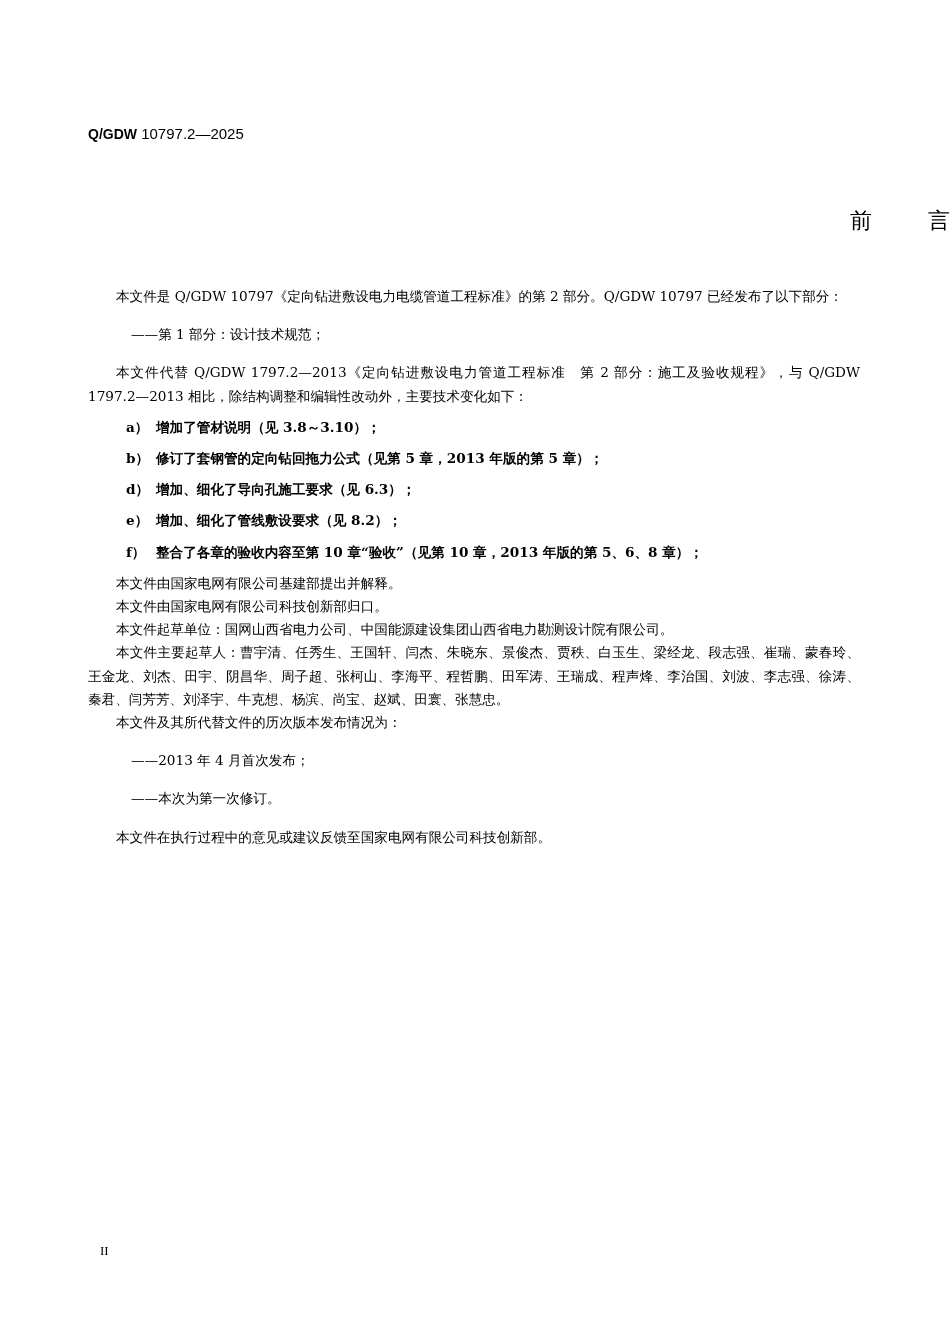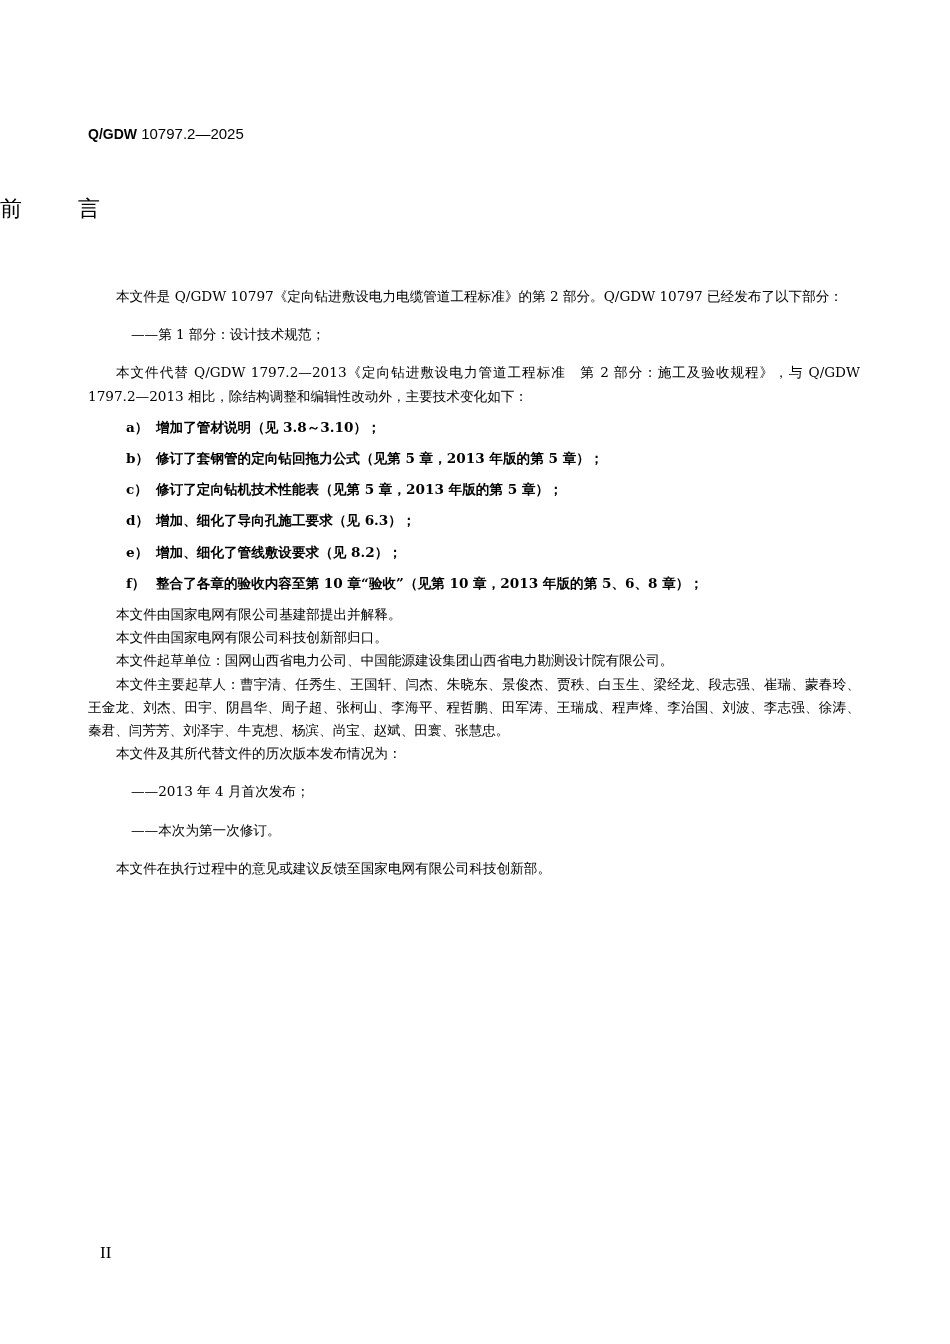--- a/index.html
+++ b/index.html
@@ -8,35 +8,35 @@
       font-family: "DejaVu Serif", "Liberation Serif", serif;
       color: #000;
     }
     .doc-code {
       position: absolute; left: 88px; top: 124px;
       font-size: 15px; line-height: 20px;
     }
     .doc-code .q { font-family: Liberation Sans, sans-serif; font-weight: bold; font-size: 14px; }
     .doc-code .num { font-family: "Liberation Sans", sans-serif; text-align: center; }
     .title {
-      position: absolute; left: 0; width: 100%; top: 194px; text-align: left;
+      position: absolute; left: 0; width: 100%; top: 206px; text-align: right;
       font-family: "DejaVu Sans", sans-serif; font-size: 22px; letter-spacing: 0;
     }
     .title span { display: inline-block; }
     .title .gap { width: 56px; }
     .body {
       position: absolute; left: 88px; top: 285px; width: 772px;
       font-size: 13.6px; line-height: 23.2px;
     }
     .p { text-indent: 28px; text-align: justify; margin: 0; }
     .dash { padding-left: 28px; margin: 15px; }
     .li { padding-left: 30px; margin: 8px; white-space: nowrap; font-weight: bold; }
     .li .mk { display: inline-block; width: 30px; }
     .page-num {
-      position: absolute; left: 100px; top: 1243px; font-size: 17px;
+      position: absolute; left: 100px; top: 1243px; font-size: 13px;
       font-family: "Liberation Serif", serif;
     }
   </style>
 </head>
 <body>
 
 <div class="doc-code">
   <span class="q">Q/GDW</span><span class="num"> 10797.2—2025</span>
 </div>
 
@@ -44,21 +44,20 @@
   <span>前</span><span class="gap"></span><span>言</span>
 </div>
 
 <div class="body">
   <p class="p">本文件是 Q/GDW 10797《定向钻进敷设电力电缆管道工程标准》的第 2 部分。Q/GDW 10797 已经发布了以下部分：</p>
   <p class="dash">——第 1 部分：设计技术规范；</p>
   <p class="p">本文件代替 Q/GDW 1797.2—2013《定向钻进敷设电力管道工程标准　第 2 部分：施工及验收规程》，与 Q/GDW 1797.2—2013 相比，除结构调整和编辑性改动外，主要技术变化如下：</p>
 
   <p class="li"><span class="mk">a）</span><span>增加了管材说明（见 3.8～3.10）；</span></p>
   <p class="li"><span class="mk">b）</span><span>修订了套钢管的定向钻回拖力公式（见第 5 章，2013 年版的第 5 章）；</span></p>
-  <p class="li"><span class="mk">c）</span><span>修订了定向钻机技术性能表（见第 5 章，2013 年版的第 5 章）；</span></p>
   <p class="li"><span class="mk">d）</span><span>增加、细化了导向孔施工要求（见 6.3）；</span></p>
   <p class="li"><span class="mk">e）</span><span>增加、细化了管线敷设要求（见 8.2）；</span></p>
   <p class="li"><span class="mk">f）</span><span>整合了各章的验收内容至第 10 章“验收”（见第 10 章，2013 年版的第 5、6、8 章）；</span></p>
 
   <p class="p">本文件由国家电网有限公司基建部提出并解释。</p>
   <p class="p">本文件由国家电网有限公司科技创新部归口。</p>
   <p class="p">本文件起草单位：国网山西省电力公司、中国能源建设集团山西省电力勘测设计院有限公司。</p>
   <p class="p">本文件主要起草人：曹宇清、任秀生、王国轩、闫杰、朱晓东、景俊杰、贾秩、白玉生、梁经龙、段志强、崔瑞、蒙春玲、王金龙、刘杰、田宇、阴昌华、周子超、张柯山、李海平、程哲鹏、田军涛、王瑞成、程声烽、李治国、刘波、李志强、徐涛、秦君、闫芳芳、刘泽宇、牛克想、杨滨、尚宝、赵斌、田寰、张慧忠。</p>
   <p class="p">本文件及其所代替文件的历次版本发布情况为：</p>
   <p class="dash">——2013 年 4 月首次发布；</p>

